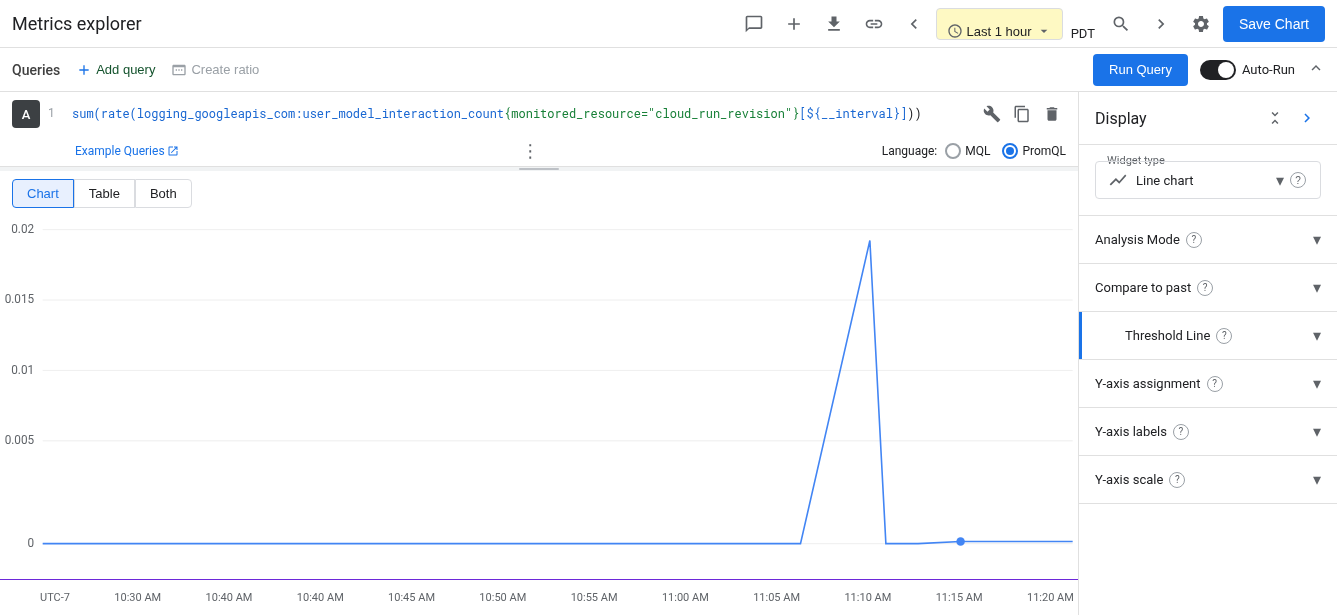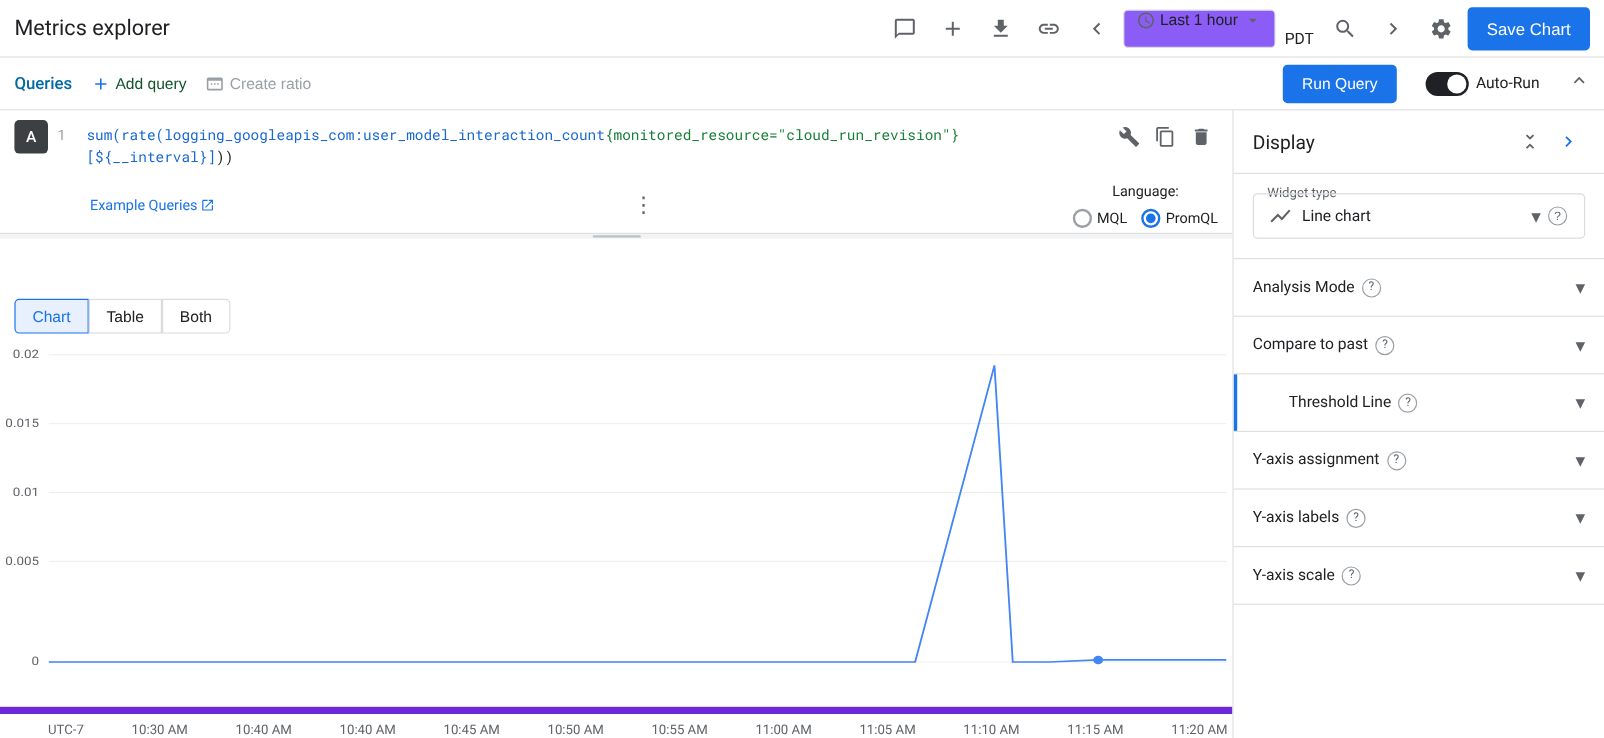--- a/index.html
+++ b/index.html
@@ -12,47 +12,47 @@
       background: #fff;
     }
     .topbar-title { font-size: 18px; font-weight: 400; color: #202124; }
     .topbar-actions { display: flex; align-items: center; gap: 4px; }
     .icon-btn {
       width: 36px; height: 36px; border: none; background: none; cursor: pointer;
       border-radius: 4px; display: flex; align-items: center; justify-content: center;
       color: #5f6368; font-size: 18px;
     }
     .time-btn {
-      display: flex; align-items: flex-start; gap: 4px; padding: 0 10px;
+      display: flex; align-items: flex-end; gap: 4px; padding: 0 10px;
       height: 32px; border: 1px solid #dadce0; border-radius: 4px;
-      background: #8b5cf6; cursor: pointer; font-size: 13px; color: #202124;
+      background: #fef9c3; cursor: pointer; font-size: 13px; color: #202124;
     }
     .save-btn {
       padding: 0 16px; height: 36px; background: #1a73e8; color: #fff;
       border: none; border-radius: 4px; cursor: pointer; font-size: 14px;
       font-weight: 500;
     }
 
     
     .queries-bar {
       display: flex; align-items: center; padding: 0 12px;
       height: 44px; border-bottom: 1px solid #e0e0e0; gap: 16px;
     }
-    .queries-label { font-size: 14px; font-weight: 500; color: #0369a1; }
+    .queries-label { font-size: 14px; font-weight: 500; color: #404040; }
     .add-query-btn {
       display: flex; align-items: center; gap: 4px;
       color: #14532d; border: none; background: none; cursor: pointer;
       font-size: 13px; font-weight: 500;
     }
     .create-ratio-btn {
       display: flex; align-items: center; gap: 4px;
       color: #9aa0a6; border: none; background: none; cursor: pointer;
       font-size: 13px;
     }
-    .queries-right { margin-left: auto; display: flex; align-items: center; gap: 24px; }
+    .queries-right { margin-left: auto; display: flex; align-items: center; gap: 12px; }
     .run-query-btn {
       padding: 0 16px; height: 32px; background: #1a73e8; color: #fff;
       border: none; border-radius: 4px; cursor: pointer; font-size: 13px;
       font-weight: 500;
     }
     .auto-run-toggle { display: flex; align-items: center; gap: 6px; font-size: 13px; color: #202124; }
     .toggle-switch {
       width: 36px; height: 20px; border-radius: 10px; background: #202124;
       cursor: pointer; position: relative; display: inline-block;
     }
@@ -90,21 +90,21 @@
     .editor-footer {
       display: flex; align-items: center; justify-content: space-between;
       padding: 4px 12px 4px 48px;
       margin-left: 27px;
     }
     .example-queries-link {
       color: #1a73e8; font-size: 12px; cursor: pointer;
       text-decoration: none; display: flex; align-items: center; gap: 2px;
     }
     .more-btn { border: none; background: none; cursor: pointer; color: #5f6368; font-size: 18px; }
-    .language-selector { display: flex; align-items: center; gap: 8px; font-size: 12px; color: #202124; flex-direction: column; }
+    .language-selector { display: flex; align-items: center; gap: 8px; font-size: 12px; color: #202124; }
     .radio-group { display: flex; align-items: center; gap: 12px; }
     .radio-item { display: flex; align-items: center; gap: 4px; cursor: pointer; }
     .radio-circle {
       width: 16px; height: 16px; border-radius: 50%; border: 2px solid #9aa0a6;
       display: flex; align-items: center; justify-content: center;
     }
     .radio-circle.selected { border-color: #1a73e8; }
     .radio-circle.selected::after {
       content: ''; width: 8px; height: 8px; border-radius: 50%; background: #1a73e8;
     }
@@ -115,27 +115,27 @@
       display: flex; align-items: center; justify-content: center;
     }
     .drag-handle::after {
       content: ''; width: 40px; height: 2px; background: #bdc1c6; border-radius: 1px;
     }
     .view-tab {
       padding: 6px 14px; border: 1px solid #dadce0; cursor: pointer;
       font-size: 13px; background: #fff; color: #202124;
     }
     .view-tab:first-child { border-radius: 4px 0 0 4px; }
-    .view-tab:last-child { border-radius: 0 4px 4px 0; margin-top: 42px; }
+    .view-tab:last-child { border-radius: 0 4px 4px 0; }
     .view-tab.active { background: #e8f0fe; color: #1a73e8; border-color: #1a73e8; }
     .chart-svg { width: 100%; height: 100%; }
 
     
     .right-panel {
-      width: 310px; border-left: 1px solid #e0e0e0;
+      width: 259px; border-left: 1px solid #e0e0e0;
       display: flex; flex-direction: column; overflow-y: auto;
       flex-shrink: 0;
     }
     .display-header {
       display: flex; align-items: center; justify-content: space-between;
       padding: 12px 16px; border-bottom: 1px solid #e0e0e0;
     }
     .display-title { font-size: 16px; font-weight: 400; color: #202124; }
     .display-actions { display: flex; gap: 4px; }
     .panel-icon-btn {
@@ -364,21 +364,21 @@
           <text x="32" y="88" text-anchor="end" font-size="11" fill="#5f6368">0.015</text>
           <text x="32" y="153" text-anchor="end" font-size="11" fill="#5f6368">0.01</text>
           <text x="32" y="218" text-anchor="end" font-size="11" fill="#5f6368">0.005</text>
           <text x="32" y="313" text-anchor="end" font-size="11" fill="#5f6368">0</text>
 
           <polyline points="40,310 75,310 150,310 225,310 300,310 375,310 450,310 525,310 600,310 675,310 750,310 815,30 830,310 860,310 900,308 940,308 1005,308" fill="none" stroke="#4285f4" stroke-width="1.5"></polyline>
 
           <circle cx="900" cy="308" r="4" fill="#4285f4"></circle>
         </svg>
 
-        <div style="position:absolute;bottom:0;left:0;right:0;height:26px;display:flex;align-items:flex-end;padding:0 0 0 40px;border-top:6px solid #6d28d9;">
+        <div style="position:absolute;bottom:0;left:0;right:0;height:36px;display:flex;align-items:center;padding:0 0 0 40px;border-top:1px solid #6d28d9;">
           <div style="display:flex;justify-content:space-between;width:100%;padding-right:4px;">
             <span style="font-size:11px;color:#5f6368;">UTC-7</span>
             <span style="font-size:11px;color:#5f6368;">10:30 AM</span>
             <span style="font-size:11px;color:#5f6368;">10:40 AM</span>
             <span style="font-size:11px;color:#5f6368;">10:40 AM</span>
             <span style="font-size:11px;color:#5f6368;">10:45 AM</span>
             <span style="font-size:11px;color:#5f6368;">10:50 AM</span>
             <span style="font-size:11px;color:#5f6368;">10:55 AM</span>
             <span style="font-size:11px;color:#5f6368;">11:00 AM</span>
             <span style="font-size:11px;color:#5f6368;">11:05 AM</span>

